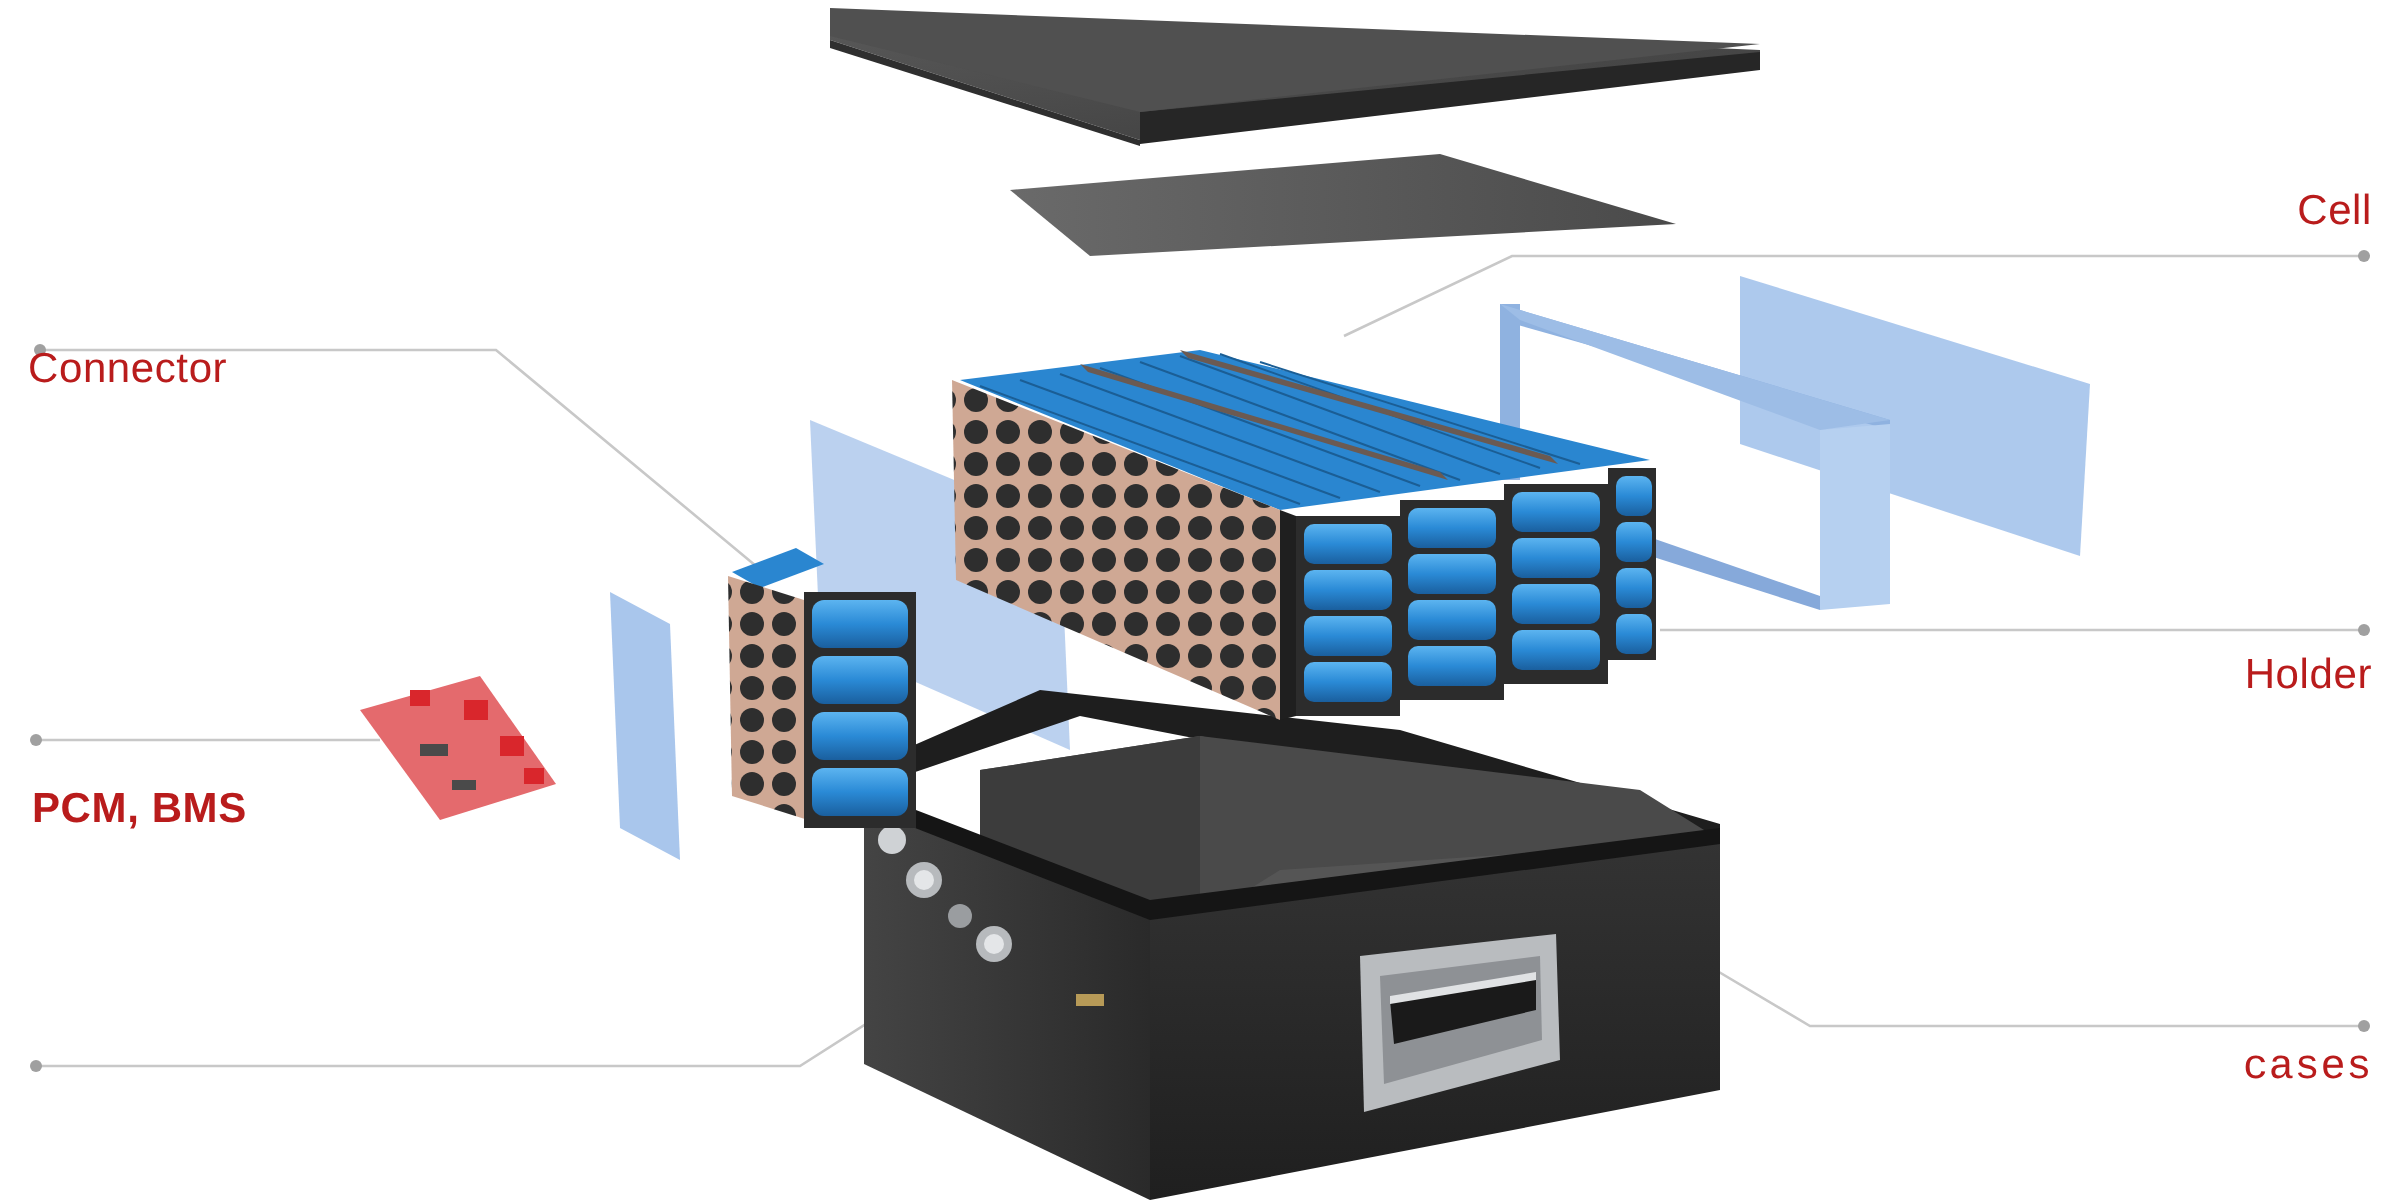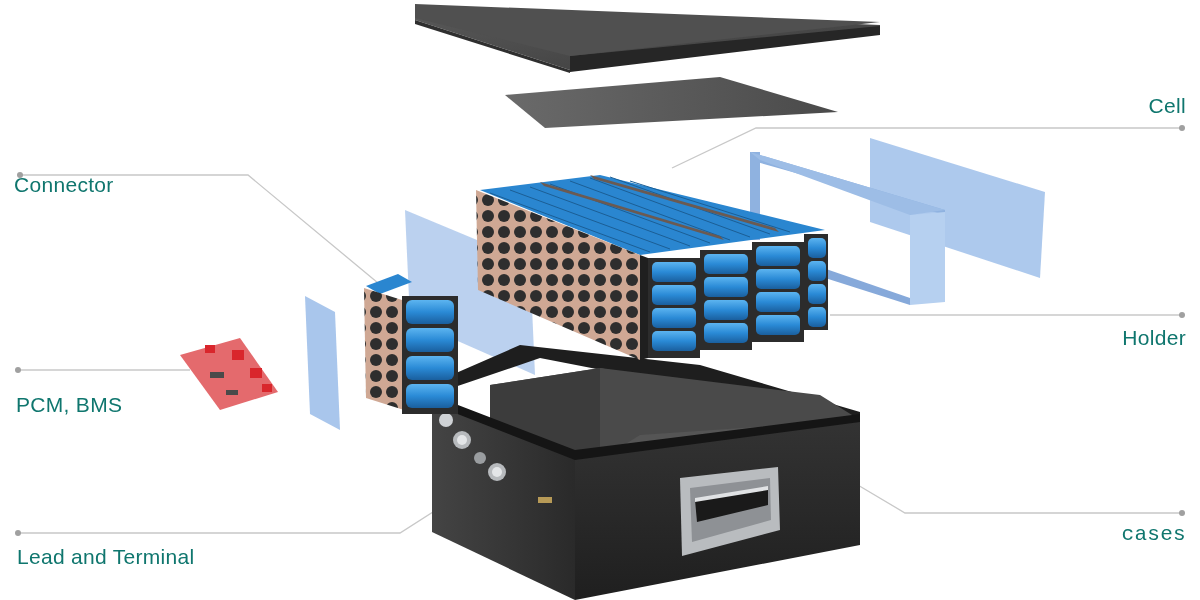--- a/index.html
+++ b/index.html
@@ -1,19 +1,19 @@
 <!DOCTYPE html>
 <html><head>
 <meta charset="utf-8">
 <style>
   html, body { margin:0; padding:0; }
   body { width:1200px; height:600px; background:#ffffff; position:relative; overflow:hidden;
          font-family:"Liberation Sans", "DejaVu Sans", sans-serif; }
   .stage { position:absolute; left:0; top:0; width:1200px; height:600px; }
-  .label { position:absolute; color:#0f766e; font-size:21px; letter-spacing:0.3px; white-space:nowrap; }
+  .label { position:absolute; color:#b91c1c; font-size:21px; letter-spacing:0.3px; white-space:nowrap; }
   svg { position:absolute; left:0; top:0; }
 </style>
 </head>
 <body>
 
 <div class="stage">
 
 <svg width="1200" height="600" viewBox="0 0 1200 600">
   <defs>
     <linearGradient id="lidTop" x1="0" y1="0" x2="1" y2="1">
@@ -178,17 +178,16 @@
       <rect x="406" y="328" width="48" height="24" rx="6"></rect>
       <rect x="406" y="356" width="48" height="24" rx="6"></rect>
       <rect x="406" y="384" width="48" height="24" rx="6"></rect>
     </g>
   </g>
 </svg>
 
 <div class="label" style="left:14px; top:138px;margin-top:35px;">Connector</div>
 <div class="label" style="right:14px; top:94px;">Cell</div>
 <div class="label" style="right:14px; top:326px;">Holder</div>
-<div class="label" style="left:16px; top:393px;">PCM, BMS</div>
-<div class="label" style="left:17px; top:545px;">Lead and Terminal</div>
+<div class="label" style="left:16px; top:393px;font-weight:bold;">PCM, BMS</div>
 <div class="label" style="right:14px; top:523px;font-family:Liberation Mono, monospace;">cases</div>
 
 </div>
 
 </body></html>

